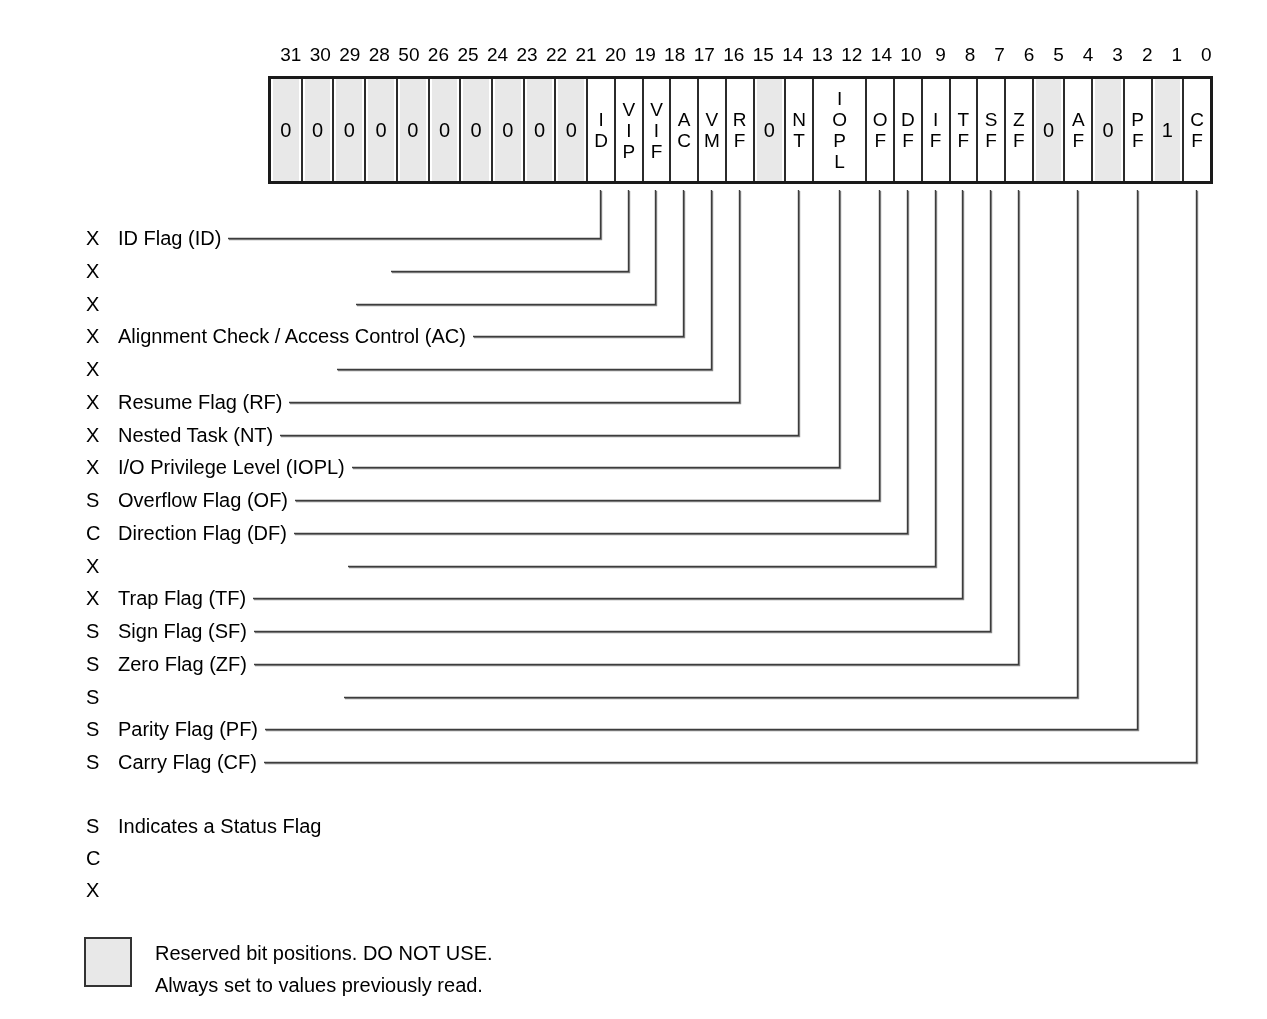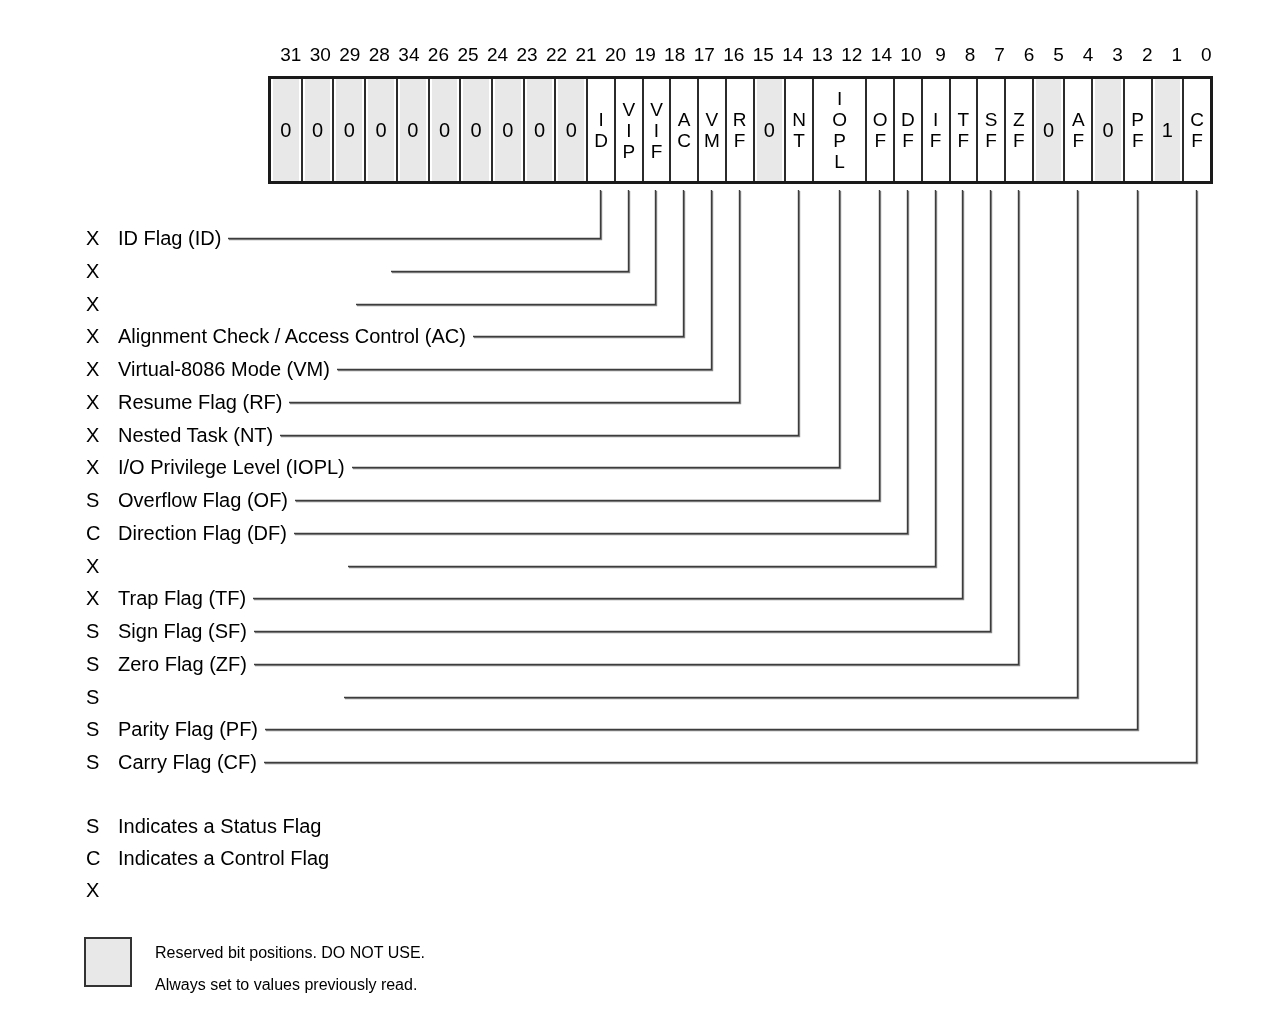--- a/index.html
+++ b/index.html
@@ -21,34 +21,34 @@
     border-left:2px solid #2b2b2b;font-size:19px;line-height:21px;min-width:0;
   }
   .cell:first-child{border-left:none;}
   .cell.reserved{background:#e8e8e8;background-clip:content-box;padding:0 2px;font-size:20px;}
   .cell .vch{display:block;text-align:center;}
   
   .lblrow{position:absolute;left:86px;display:flex;height:28px;line-height:28px;font-size:20px;white-space:nowrap;}
   .ftype{width:32px;flex:0 0 32px;}
   
   .resbox{position:absolute;left:84px;top:937px;width:48px;height:50px;background:#e8e8e8;border:2px solid #333;box-sizing:border-box;}
-  .resnote{position:absolute;left:155px;top:937px;font-size:16px;line-height:32px;white-space:nowrap;}
+  .resnote{position:absolute;left:155px;top:937px;font-size:20px;line-height:32px;white-space:nowrap;}
   
   svg.overlay{position:absolute;left:0;top:0;width:1267px;height:1019px;pointer-events:none;}
 </style>
 </head>
 <body>
 
 <div id="page">
   <div class="bitnums">
       <span>31</span>
       <span>30</span>
       <span>29</span>
       <span>28</span>
-      <span>34</span>
+      <span>50</span>
       <span>26</span>
       <span>25</span>
       <span>24</span>
       <span>23</span>
       <span>22</span>
       <span>21</span>
       <span>20</span>
       <span>19</span>
       <span>18</span>
       <span>17</span>
@@ -197,21 +197,20 @@
       </div>
       <div class="lblrow" style="top: 289.5px;">
         <span class="ftype">X</span>
       </div>
       <div class="lblrow" style="top: 322.25px;">
         <span class="ftype">X</span>
         <span class="flabel">Alignment Check / Access Control (AC)</span>
       </div>
       <div class="lblrow" style="top: 355px;">
         <span class="ftype">X</span>
-        <span class="flabel">Virtual-8086 Mode (VM)</span>
       </div>
       <div class="lblrow" style="top: 387.75px;">
         <span class="ftype">X</span>
         <span class="flabel">Resume Flag (RF)</span>
       </div>
       <div class="lblrow" style="top: 420.5px;">
         <span class="ftype">X</span>
         <span class="flabel">Nested Task (NT)</span>
       </div>
       <div class="lblrow" style="top: 453.25px;">
@@ -253,21 +252,20 @@
         <span class="flabel">Carry Flag (CF)</span>
       </div>
     </div>
   <div id="legendrows">
       <div class="lblrow" style="top: 812px;">
         <span class="ftype">S</span>
         <span>Indicates a Status Flag</span>
       </div>
       <div class="lblrow" style="top: 844px;">
         <span class="ftype">C</span>
-        <span>Indicates a Control Flag</span>
       </div>
       <div class="lblrow" style="top: 876px;">
         <span class="ftype">X</span>
       </div>
     </div>
 
   <div class="resbox"></div>
   <div class="resnote">
     <div>Reserved bit positions. DO NOT USE.</div>
     <div>Always set to values previously read.</div>

